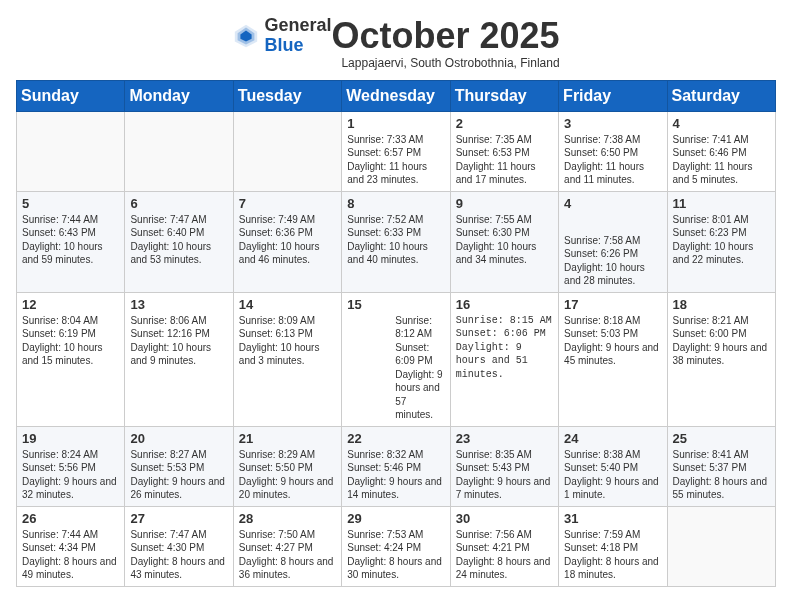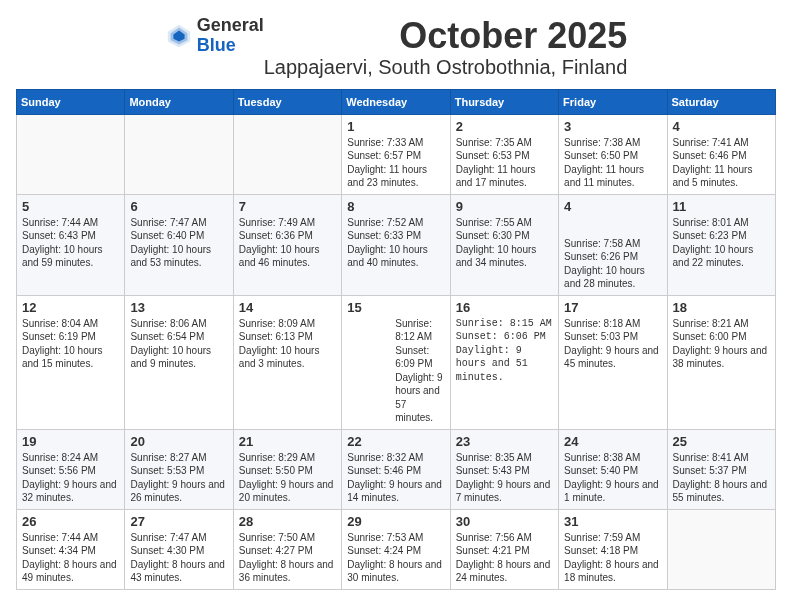--- a/index.html
+++ b/index.html
@@ -35,32 +35,32 @@
     .title-block {
       text-align: right;
     }
     .month-title {
       font-size: 36px;
       font-weight: bold;
       color: #333;
       line-height: 1.1;
     }
     .location-title {
-      font-size: 20px;
+      font-size: 12px;
       color: #333;
     }
     .calendar {
       width: 100%;
       border-collapse: collapse;
       border: 1px solid #ccc;
     }
     .calendar th {
       background-color: #1565c0;
       color: #fff;
-      font-size: 11px;
+      font-size: 16px;
       font-weight: bold;
       padding: 6px 4px;
       text-align: left;
       border: 1px solid #1255a0;
     }
     .calendar td {
       vertical-align: top;
       width: 108px;
       border: 1px solid #ccc;
       padding: 4px 5px;
@@ -198,21 +198,21 @@
       <tr>
         <td>
           <div class="day-number">12</div>
           <div class="day-info" style="white-space: pre-line;">Sunrise: 8:04 AM
 Sunset: 6:19 PM
 Daylight: 10 hours and 15 minutes.</div>
         </td>
         <td>
           <div class="day-number">13</div>
           <div class="day-info" style="white-space: pre-line;">Sunrise: 8:06 AM
-Sunset: 6:54 PM
+Sunset: 12:16 PM
 Daylight: 10 hours and 9 minutes.</div>
         </td>
         <td>
           <div class="day-number">14</div>
           <div class="day-info" style="white-space: pre-line;">Sunrise: 8:09 AM
 Sunset: 6:13 PM
 Daylight: 10 hours and 3 minutes.</div>
         </td>
         <td>
           <div class="day-number">15</div>

